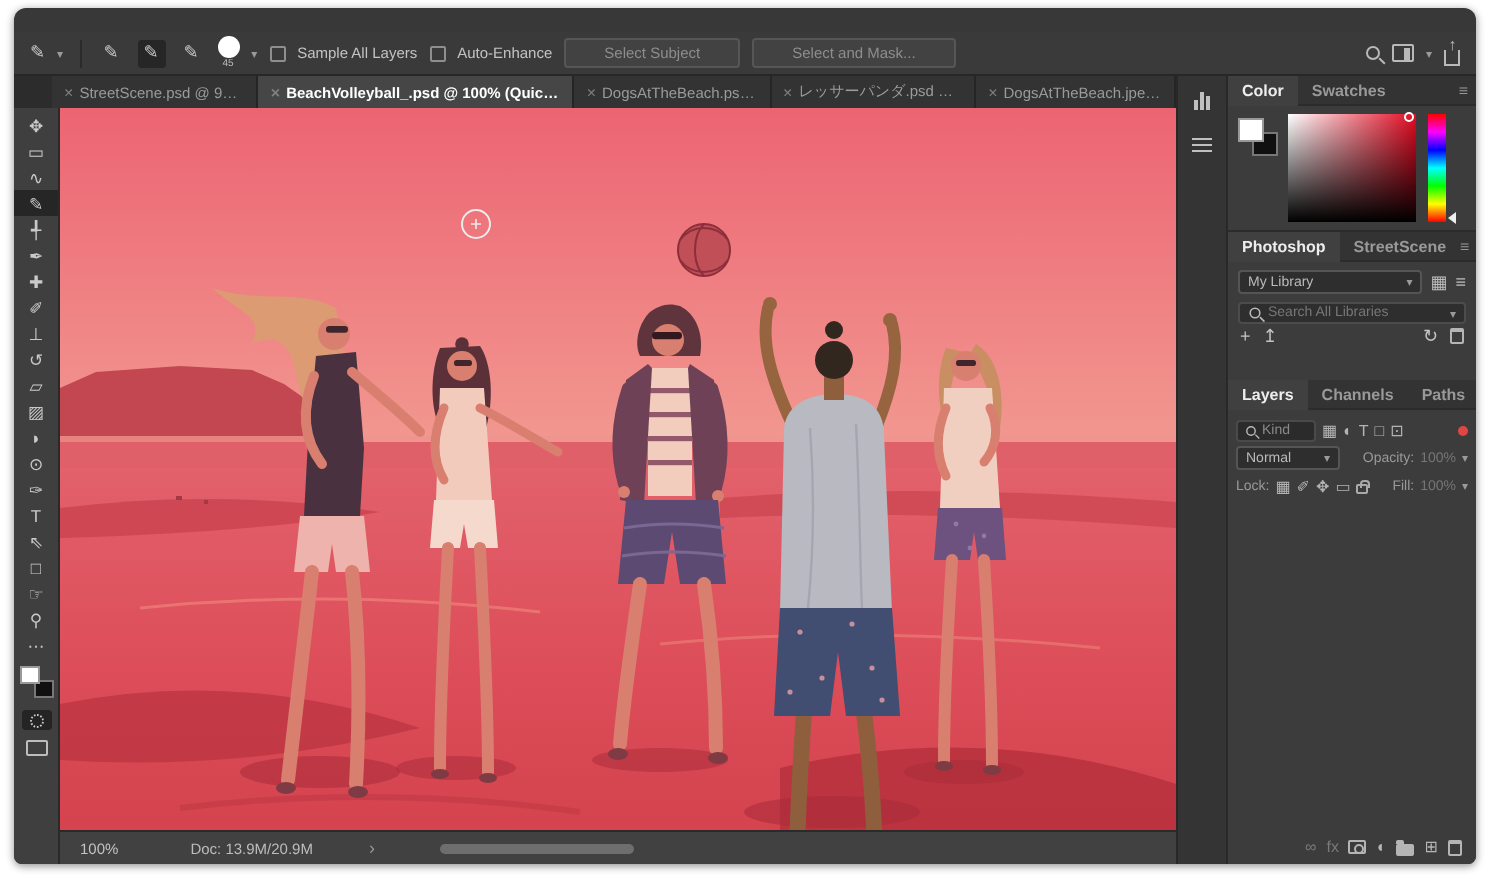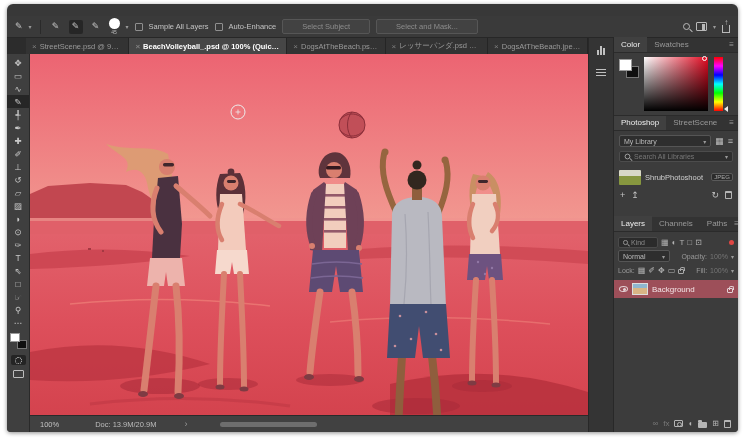--- a/index.html
+++ b/index.html
@@ -66,21 +66,21 @@
   .hscroll{position:absolute;left:190px;bottom:5px;width:97px;height:5px;background:#6e6e6e;border-radius:3px;}
   
   .iconstrip{position:absolute;left:581px;top:34px;width:26px;height:394px;background:#343434;
     border-left:1px solid #282828;border-right:1px solid #282828;display:flex;flex-direction:column;
     align-items:center;padding-top:8px;gap:14px;}
   .histico{display:flex;align-items:flex-end;gap:1px;height:9px;}
   .histico i{width:2px;background:#c0c0c0;display:block;}
   .slidico{width:10px;display:flex;flex-direction:column;gap:2px;}
   .slidico i{height:1px;background:#c0c0c0;display:block;}
   .panels{position:absolute;left:607px;top:34px;width:124px;height:394px;background:#3c3c3c;color:#ccc;}
-  .phead{height:15px;background:#333;border-bottom:1px solid #2b2b2b;display:flex;align-items:flex-end;}
+  .phead{height:15px;background:#333;border-bottom:1px solid #2b2b2b;display:flex;align-items:center;font-weight:bold;}
   .ptab{padding:0 7px;font-size:8px;line-height:15px;color:#999;}
   .ptab.active{background:#404040;color:#ededed;}
   .pmenu{margin-left:auto;color:#9a9a9a;font-size:8px;line-height:15px;padding-right:4px;}
   
   .colorbody{position:relative;height:63px;border-bottom:1px solid #2b2b2b;}
   .cswatch{position:absolute;left:5px;top:6px;width:20px;height:19px;}
   .cswatch .fgsw{width:13px;height:12px;}
   .cswatch .bgsw{width:13px;height:12px;}
   .gradbox{position:absolute;left:30px;top:4px;width:64px;height:54px;
     background:linear-gradient(to bottom,rgba(0,0,0,0),#000),linear-gradient(to right,#fff,#e30b22);}
@@ -418,25 +418,20 @@
       <span class="viewico">▦</span>
       <span class="viewico">≡</span>
     </div>
     <div class="librow" style="margin-top:4px;">
       <span class="searchbox">
         <span class="magico" style="transform:scale(.8);"></span>
         <span>Search All Libraries</span>
         <span class="chev" style="margin-left:auto;">▾</span>
       </span>
     </div>
-    <div class="libitem" style="margin-top:3px;">
-      <span class="libthumb shrub"></span>
-      <span class="libname">ShrubPhotoshoot</span>
-      <span class="libbadge">JPEG</span>
-    </div>
     <div class="libfoot">
       <span>+</span>
       <span>↥</span>
       <span class="sp"></span>
       <span>↻</span>
       <span class="trashico"></span>
     </div>
 
     <div class="phead" style="margin-top:16px;">
       <span class="ptab active">Layers</span>
@@ -469,26 +464,20 @@
       <span>Lock:</span>
       <span class="ficon">▦</span>
       <span class="ficon">✐</span>
       <span class="ficon">✥</span>
       <span class="ficon">▭</span>
       <span class="lockico gray"></span>
       <span style="margin-left:auto;">Fill:</span>
       <span class="dimval">100%</span>
       <span class="chev">▾</span>
     </div>
-    <div class="layerrow">
-      <span class="eye"></span>
-      <span class="laythumb"></span>
-      <span class="layname">Background</span>
-      <span class="lockico"></span>
-    </div>
     <div class="layfoot">
       <span class="dim">∞</span>
       <span class="dim">fx</span>
       <span class="maskico"></span>
       <span>◐</span>
       <span class="foldico"></span>
       <span>⊞</span>
       <span class="trashico"></span>
     </div>
   </div>

